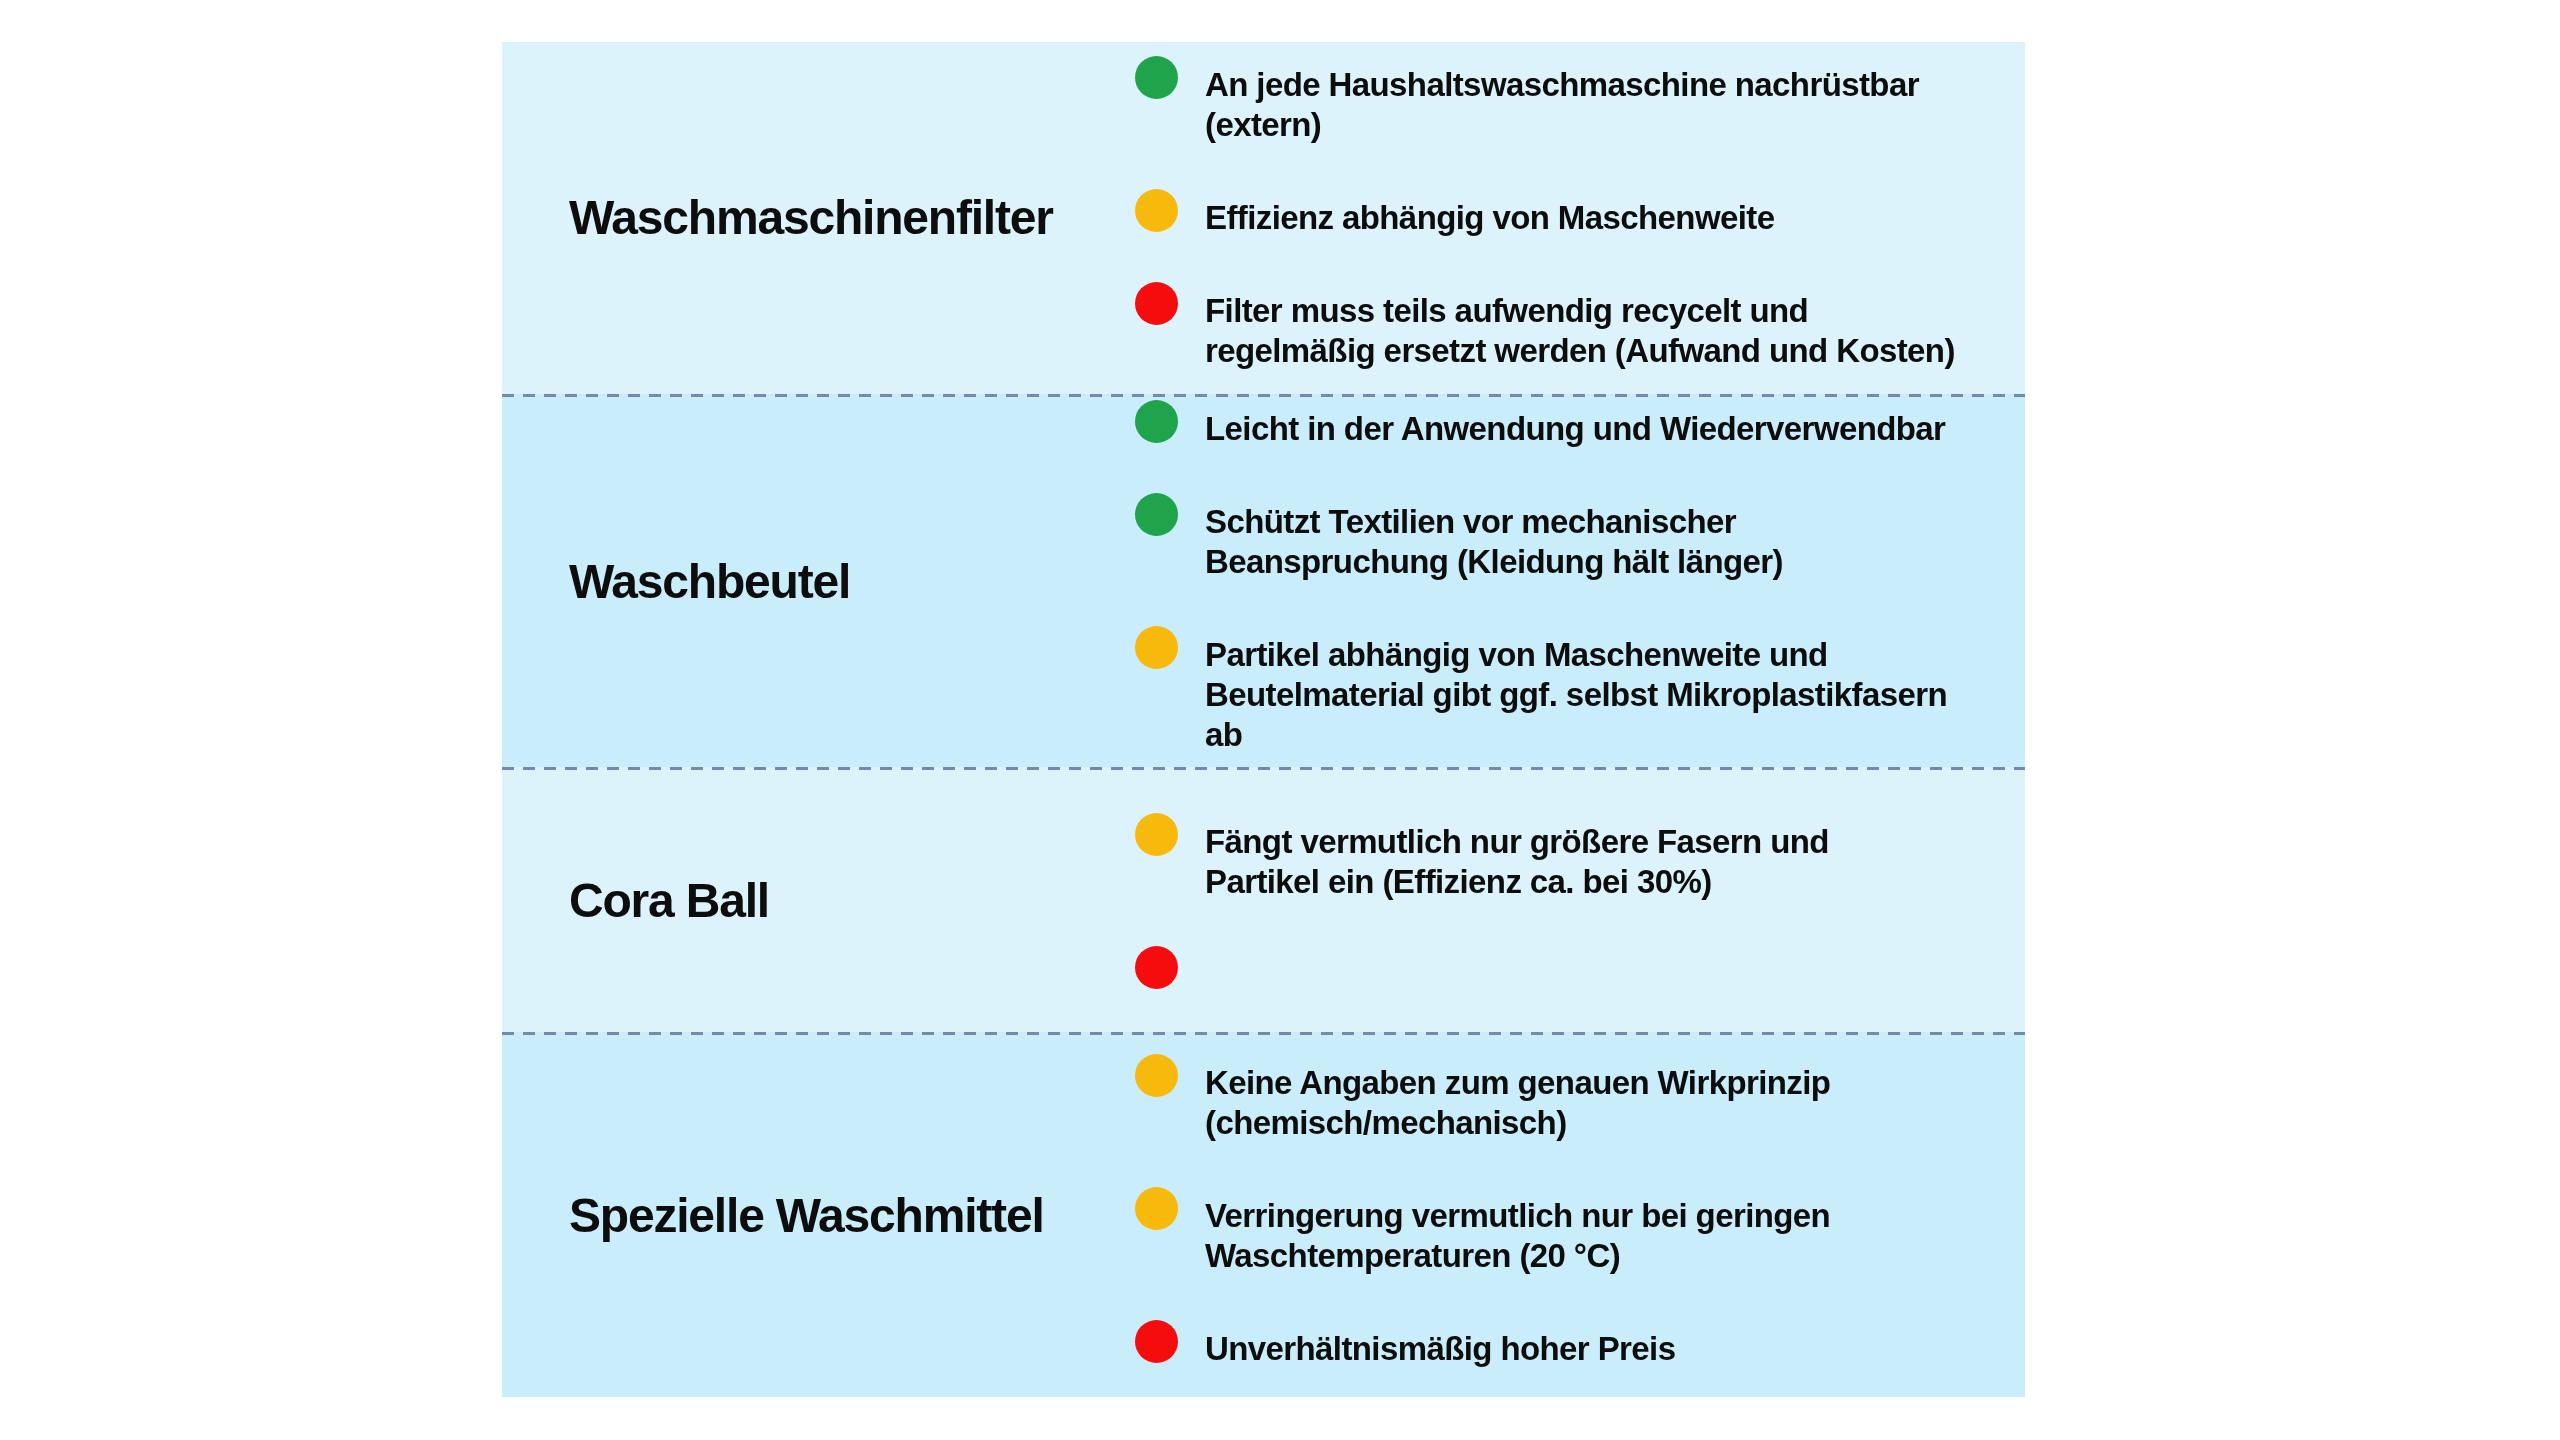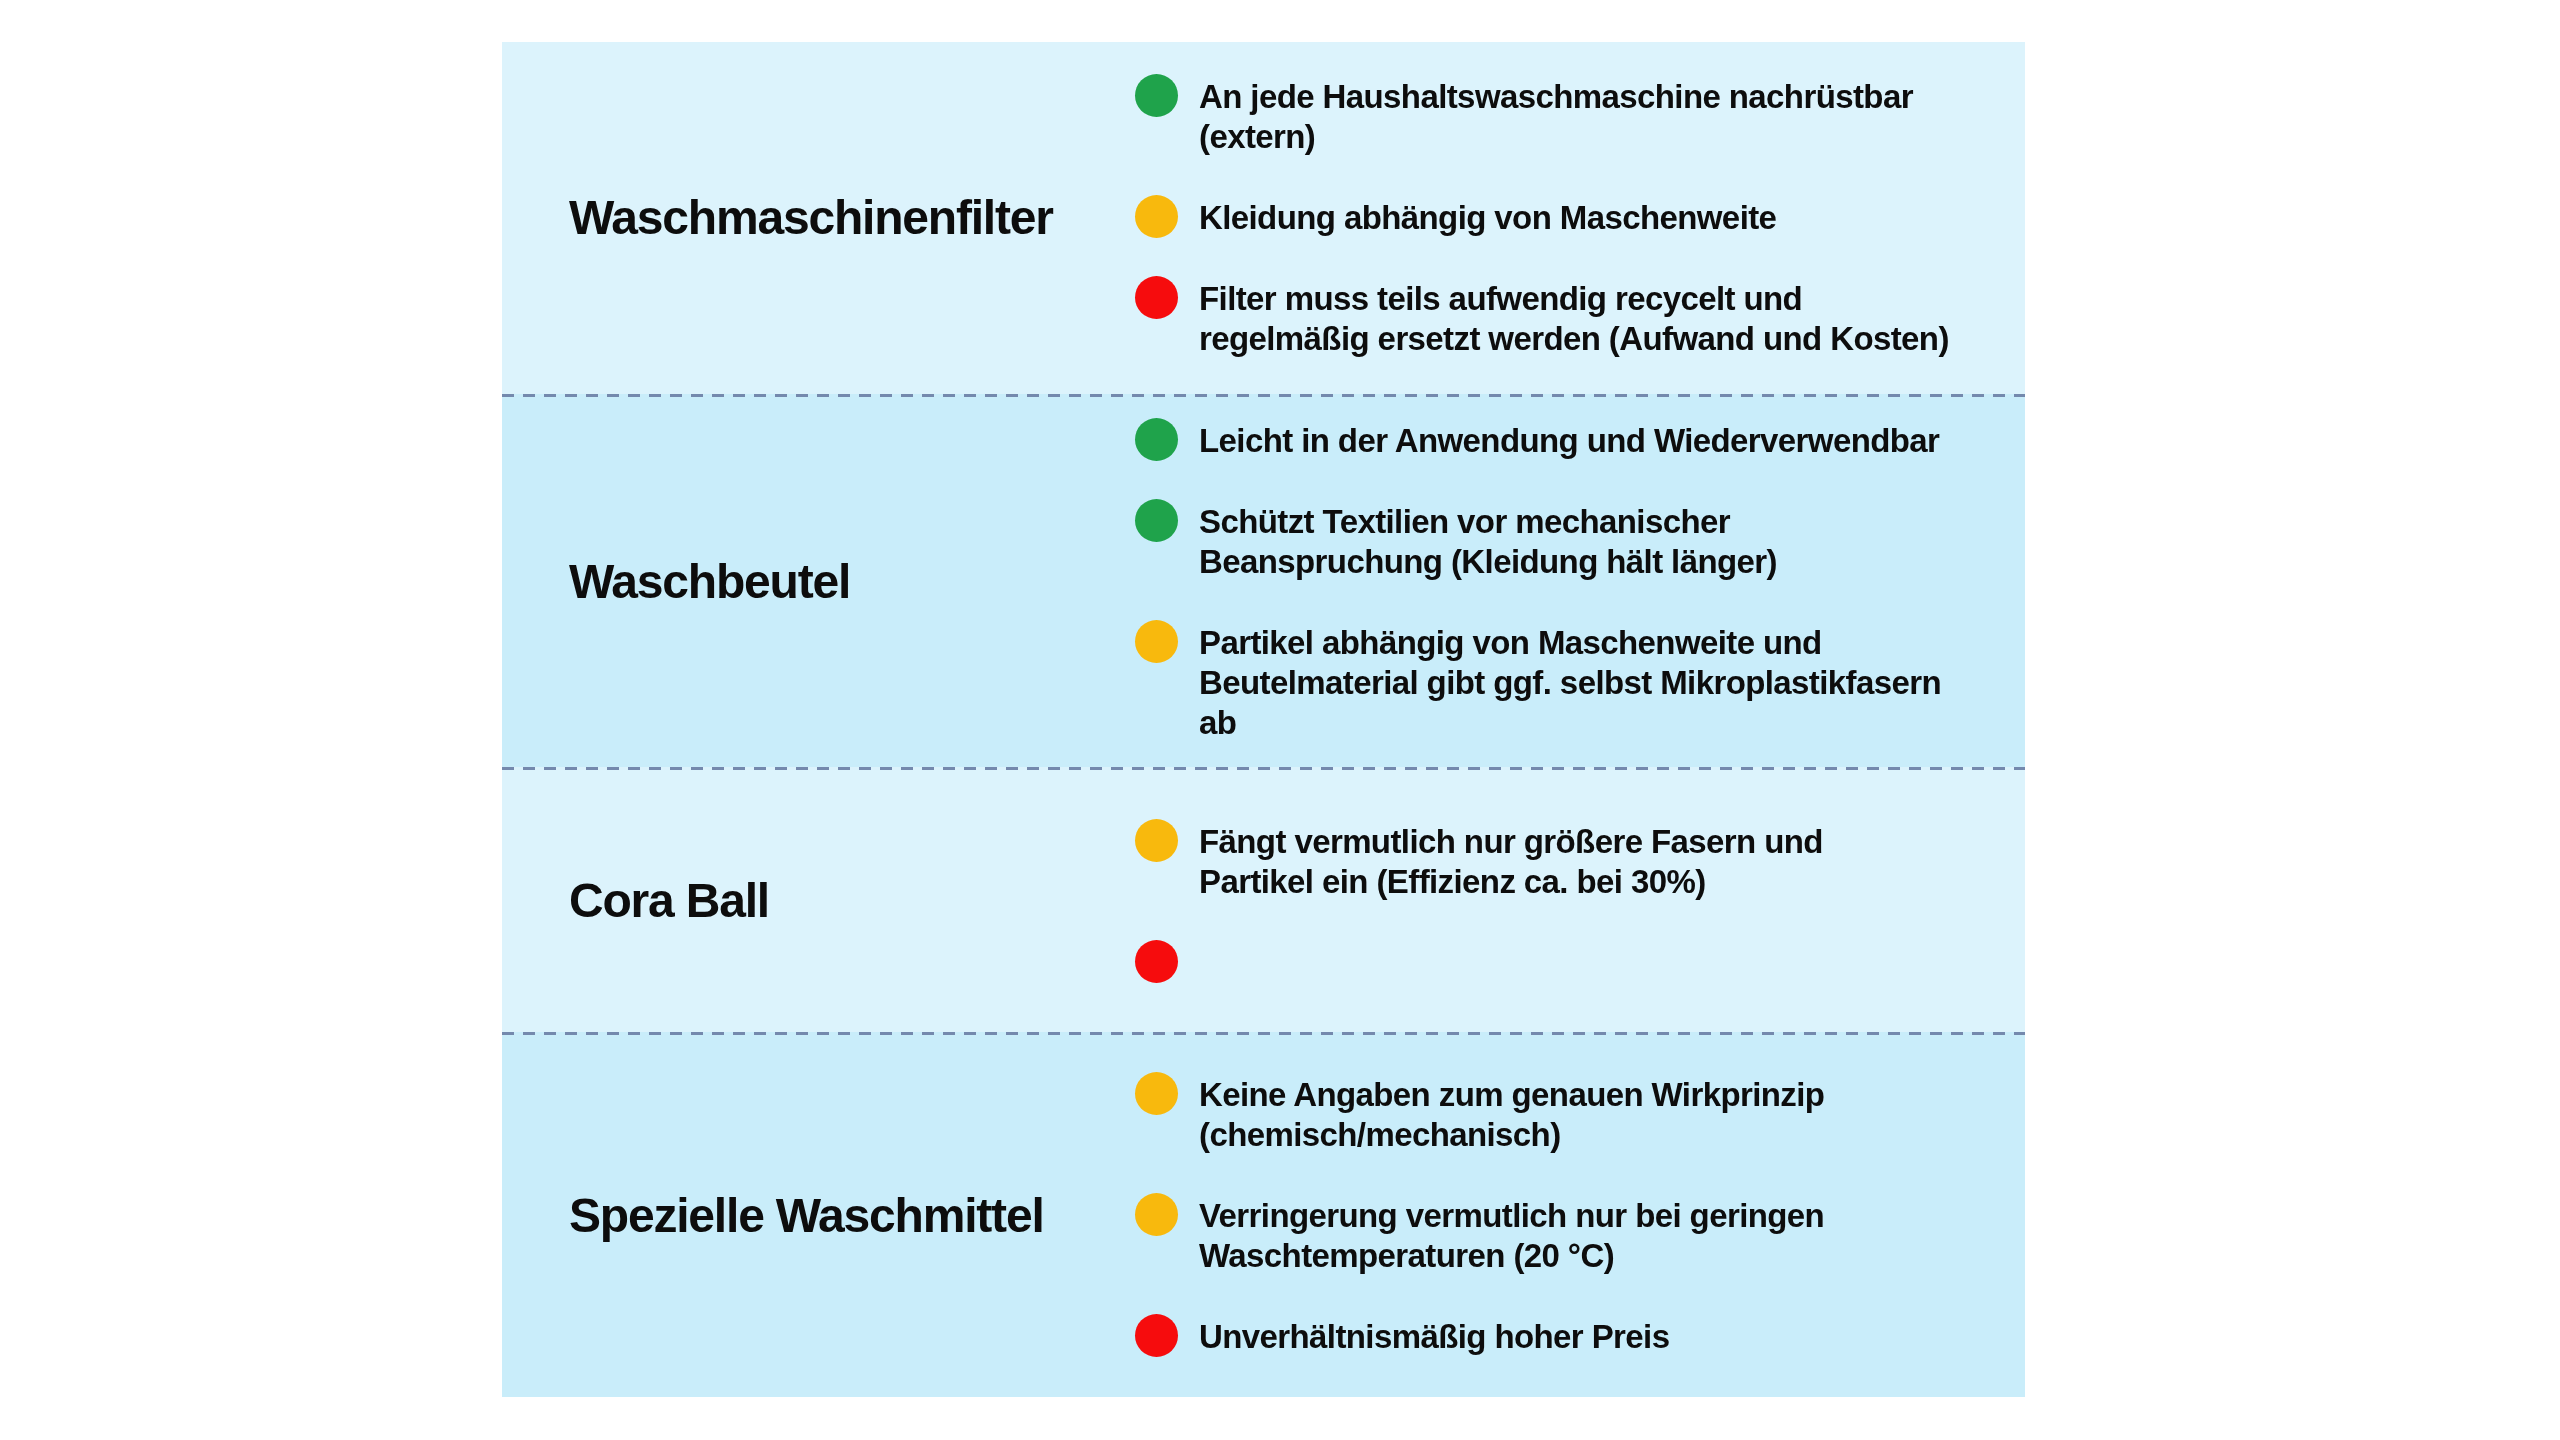--- a/index.html
+++ b/index.html
@@ -71,21 +71,21 @@
   }
   .dot {
     width: 43px;
     height: 43px;
     flex: 0 0 43px;
     border-radius: 50%;
     margin-right: 19px;
     margin-top: -1px;
   }
   .bullet-text {
-    margin: 2px;
+    margin: 8px;
     font-size: 33px;
     line-height: 40px;
     font-weight: bold;
     letter-spacing: -0.6px;
     color: #0d0d0d;
     white-space: pre-line;
   }
 </style>
 </head>
 <body>
@@ -97,21 +97,21 @@
       <h2 class="row-title">Waschmaschinenfilter</h2>
     </div>
     <div class="bullets">
           <div class="bullet">
     <span class="dot" style="background: rgb(31, 163, 75);"></span>
     <p class="bullet-text">An jede Haushaltswaschmaschine nachrüstbar
 (extern)</p>
   </div>
           <div class="bullet">
     <span class="dot" style="background: rgb(248, 185, 13);"></span>
-    <p class="bullet-text">Kleidung abhängig von Maschenweite</p>
+    <p class="bullet-text">Effizienz abhängig von Maschenweite</p>
   </div>
           <div class="bullet">
     <span class="dot" style="background: rgb(246, 12, 13);"></span>
     <p class="bullet-text">Filter muss teils aufwendig recycelt und
 regelmäßig ersetzt werden (Aufwand und Kosten)</p>
   </div>
         </div>
   </section>
       <div class="divider" style="background-color: rgb(201, 237, 250);"></div>
       <section class="section s1" style="background: rgb(201, 237, 250);">

